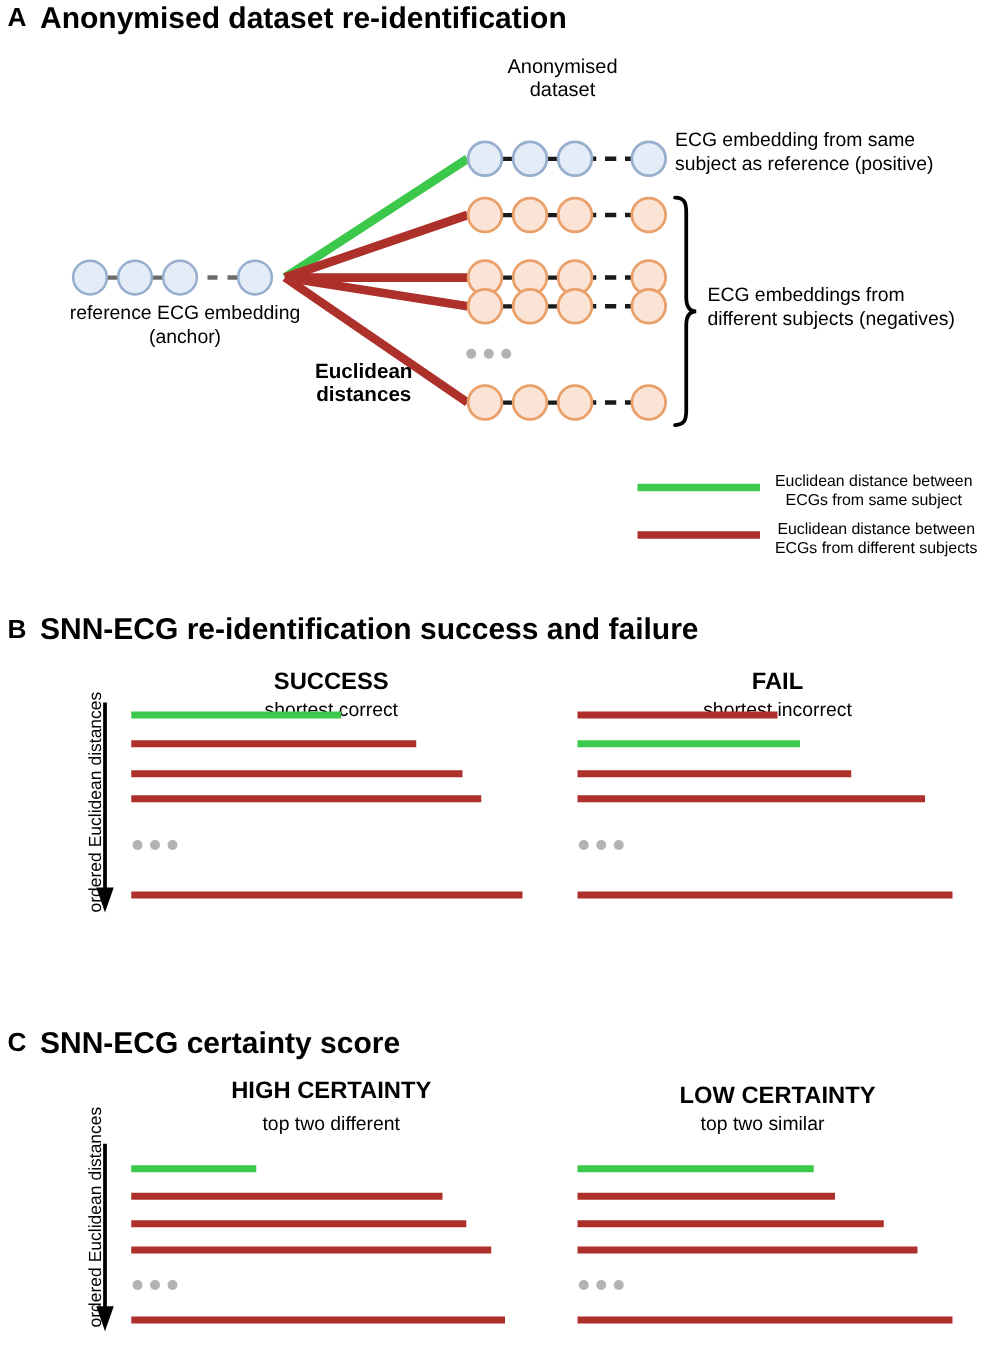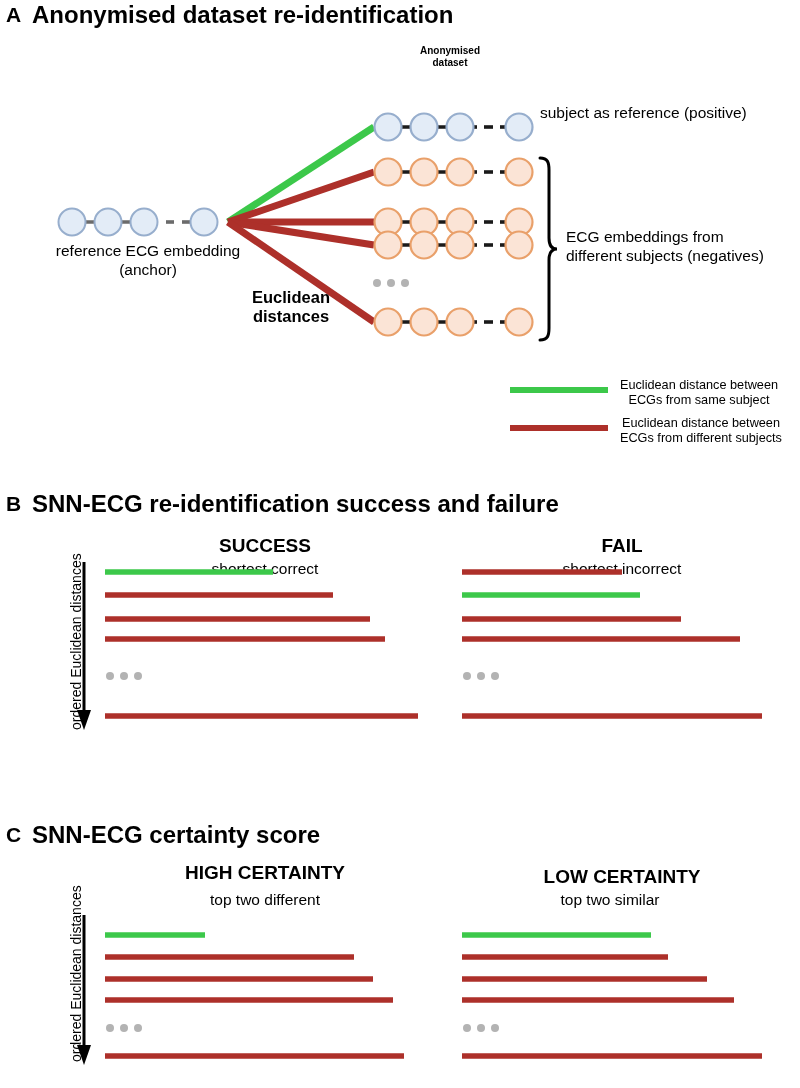--- a/index.html
+++ b/index.html
@@ -14,21 +14,21 @@
   }
   .panel-title{
     font-weight:bold;font-size:24px;line-height:1;white-space:nowrap;
   }
   .col-head{
     font-weight:bold;font-size:19px;text-align:center;white-space:nowrap;
   }
   .col-sub{
     font-weight:normal;font-size:15.5px;text-align:center;white-space:nowrap;
   }
-  .hdr-group{font-weight:bold;font-size:10px;text-align:center;line-height:1.18;white-space:nowrap;}
+  .hdr-group{font-weight:normal;font-size:16px;text-align:center;line-height:1.18;white-space:nowrap;}
   .plain{font-size:15.5px;line-height:1.2;}
   .bold-lab{font-weight:bold;font-size:16.5px;line-height:1.18;}
   .legend-txt{font-size:12.7px;line-height:1.17;text-align:center;white-space:nowrap;}
   .axis-label{
     font-size:14px;white-space:nowrap;
     transform-origin:0 0;
   }
   svg{display:block;overflow:visible;}
 </style>
 </head>
@@ -152,20 +152,21 @@
   <div>reference ECG embedding</div>
   <div>(anchor)</div>
 </div>
 
 <div class="abs bold-lab" style="left:236px;top:288px;width:110px;text-align:center;">
   <div>Euclidean</div>
   <div>distances</div>
 </div>
 
 <div class="abs plain" style="left:540px;top:104px;">
+  <div>ECG embedding from same</div>
   <div>subject as reference (positive)</div>
 </div>
 
 <div class="abs plain" style="left:566px;top:228px;">
   <div>ECG embeddings from</div>
   <div>different subjects (negatives)</div>
 </div>
 
 <div class="abs legend-txt" style="left:620px;top:378px;">
   <div>Euclidean distance between</div>

